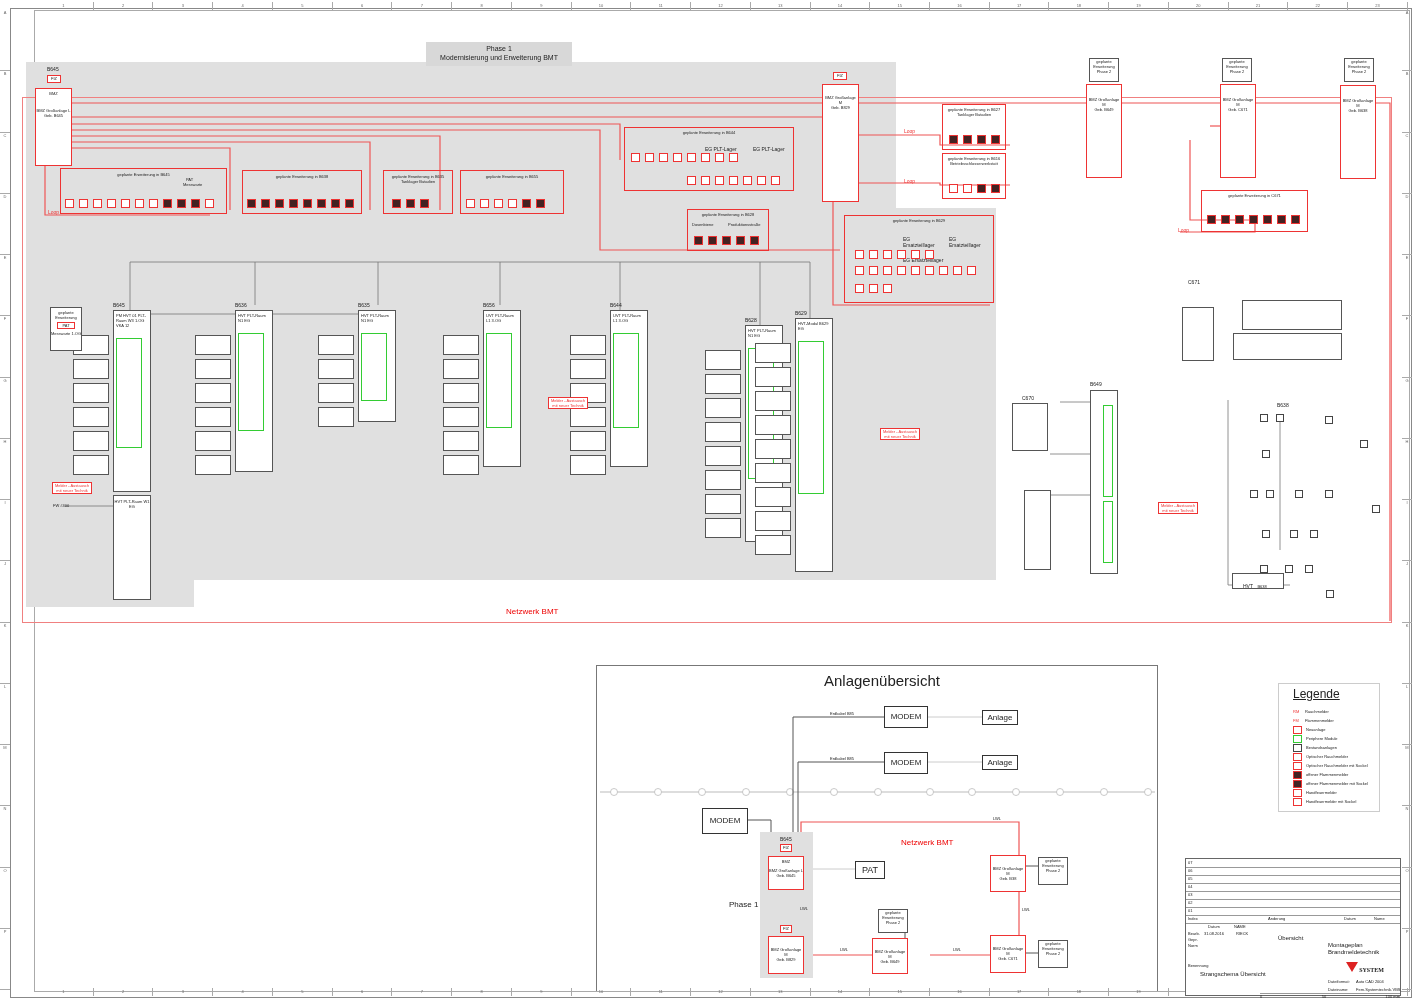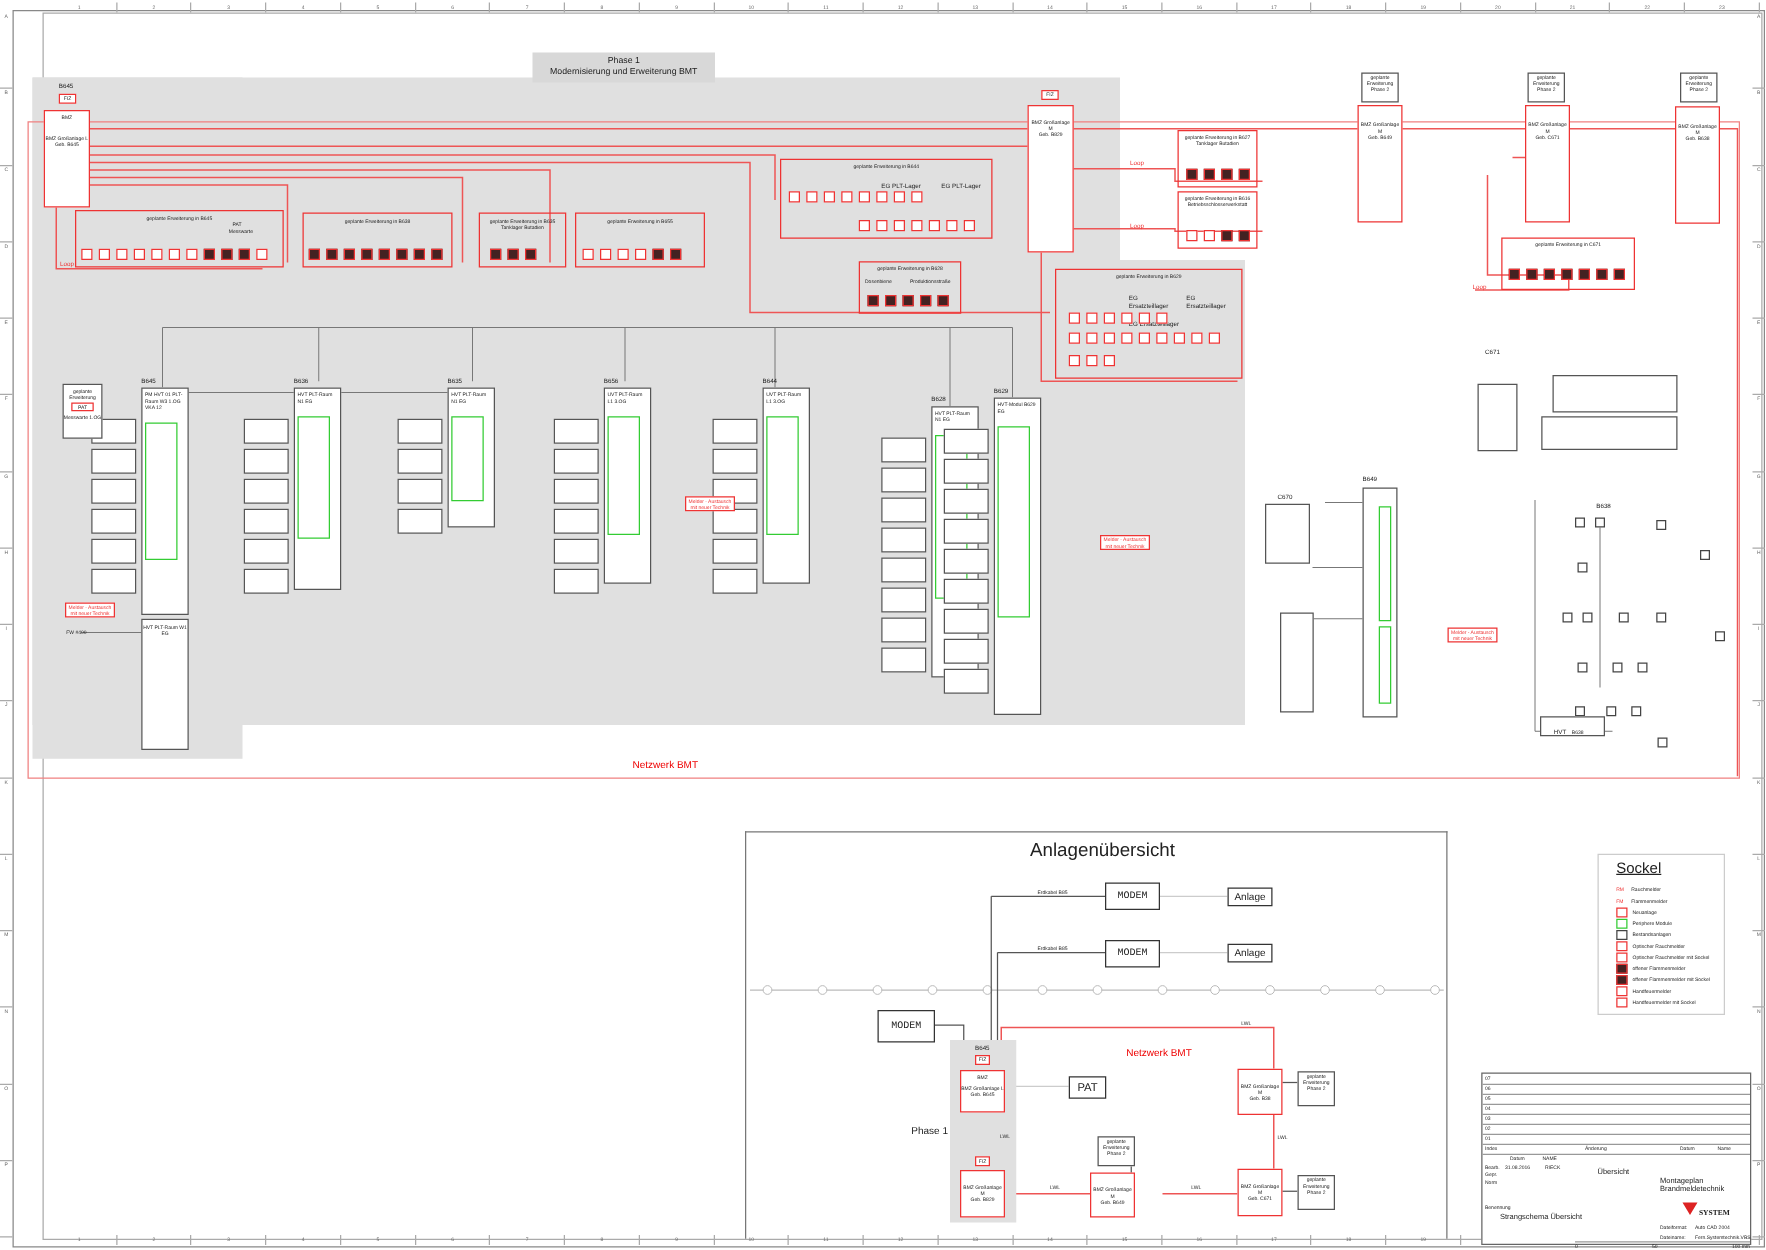--- a/index.html
+++ b/index.html
@@ -22,21 +22,21 @@
   .graybox{border:1px solid #555;background:#fff;}
   .tiny{font-size:4px;line-height:5px;text-align:center;}
   .small{font-size:5px;line-height:6px;}
   .lbl{font-size:5px;}
   .gbox{border:1px solid #3c3;}
   .dev{width:7px;height:7px;border:1px solid #e33;background:#fff;}
   .dev.dark{background:#422;}
   .hint{color:#e33;font-size:5px;}
   .svg-layer{left:0;top:0;width:1413px;height:1000px;pointer-events:none;}
   .ov-title{font-size:15px;}
-  .modem{border:1px solid #333;background:#fff;font-size:8px;text-align:center;font-family:Liberation Mono, monospace;}
+  .modem{border:1px solid #333;background:#fff;font-size:8px;text-align:center;}
   .anl{border:1px solid #333;background:#fff;font-size:8px;text-align:center;}
   .legend{border:1px solid #ccc;background:#fff;}
   .tblock{border:1px solid #666;background:#fff;font-size:4px;}
   .tblock .row{position:absolute;left:0;right:0;border-bottom:1px solid #999;height:8px;line-height:8px;}
   .meld{border:1px solid #e33;color:#e33;font-size:4px;line-height:5px;text-align:center;background:#fff;}
 </style>
 </head>
 <body>
 
 <div class="abs frame-outer"></div>
@@ -588,21 +588,21 @@
   <div class="tiny">Geb. B38</div>
 </div>
 <div class="abs graybox tiny" style="left:1038px;top:857px;width:28px;height:26px;"><span>geplante Erweiterung Phase 2</span></div>
 <div class="abs redbox-w" style="left:990px;top:935px;width:34px;height:36px;">
   <div class="tiny" style="margin-top:10px;">BMZ Großanlage M</div>
   <div class="tiny">Geb. C671</div>
 </div>
 <div class="abs graybox tiny" style="left:1038px;top:940px;width:28px;height:26px;"><span>geplante Erweiterung Phase 2</span></div>
 
 <div class="abs legend" style="left:1278px;top:683px;width:100px;height:127px;">
-  <div style="font-size:12px;margin:3px 0 0 14px;text-decoration:underline;">Sockel</div>
+  <div style="font-size:12px;margin:3px 0 0 14px;text-decoration:underline;">Legende</div>
   <div id="legend-items" style="margin:6px 0 0 14px;">
       <div style="font-size: 4px; height: 9px; display: flex; align-items: center; gap: 4px;">
         <span style="color: rgb(238, 51, 51); width: 8px; font-size: 4px;">RM</span>
         <span>Rauchmelder</span>
       </div>
       <div style="font-size: 4px; height: 9px; display: flex; align-items: center; gap: 4px;">
         <span style="color: rgb(238, 51, 51); width: 8px; font-size: 4px;">FM</span>
         <span>Flammenmelder</span>
       </div>
       <div style="font-size: 4px; height: 9px; display: flex; align-items: center; gap: 4px;">

